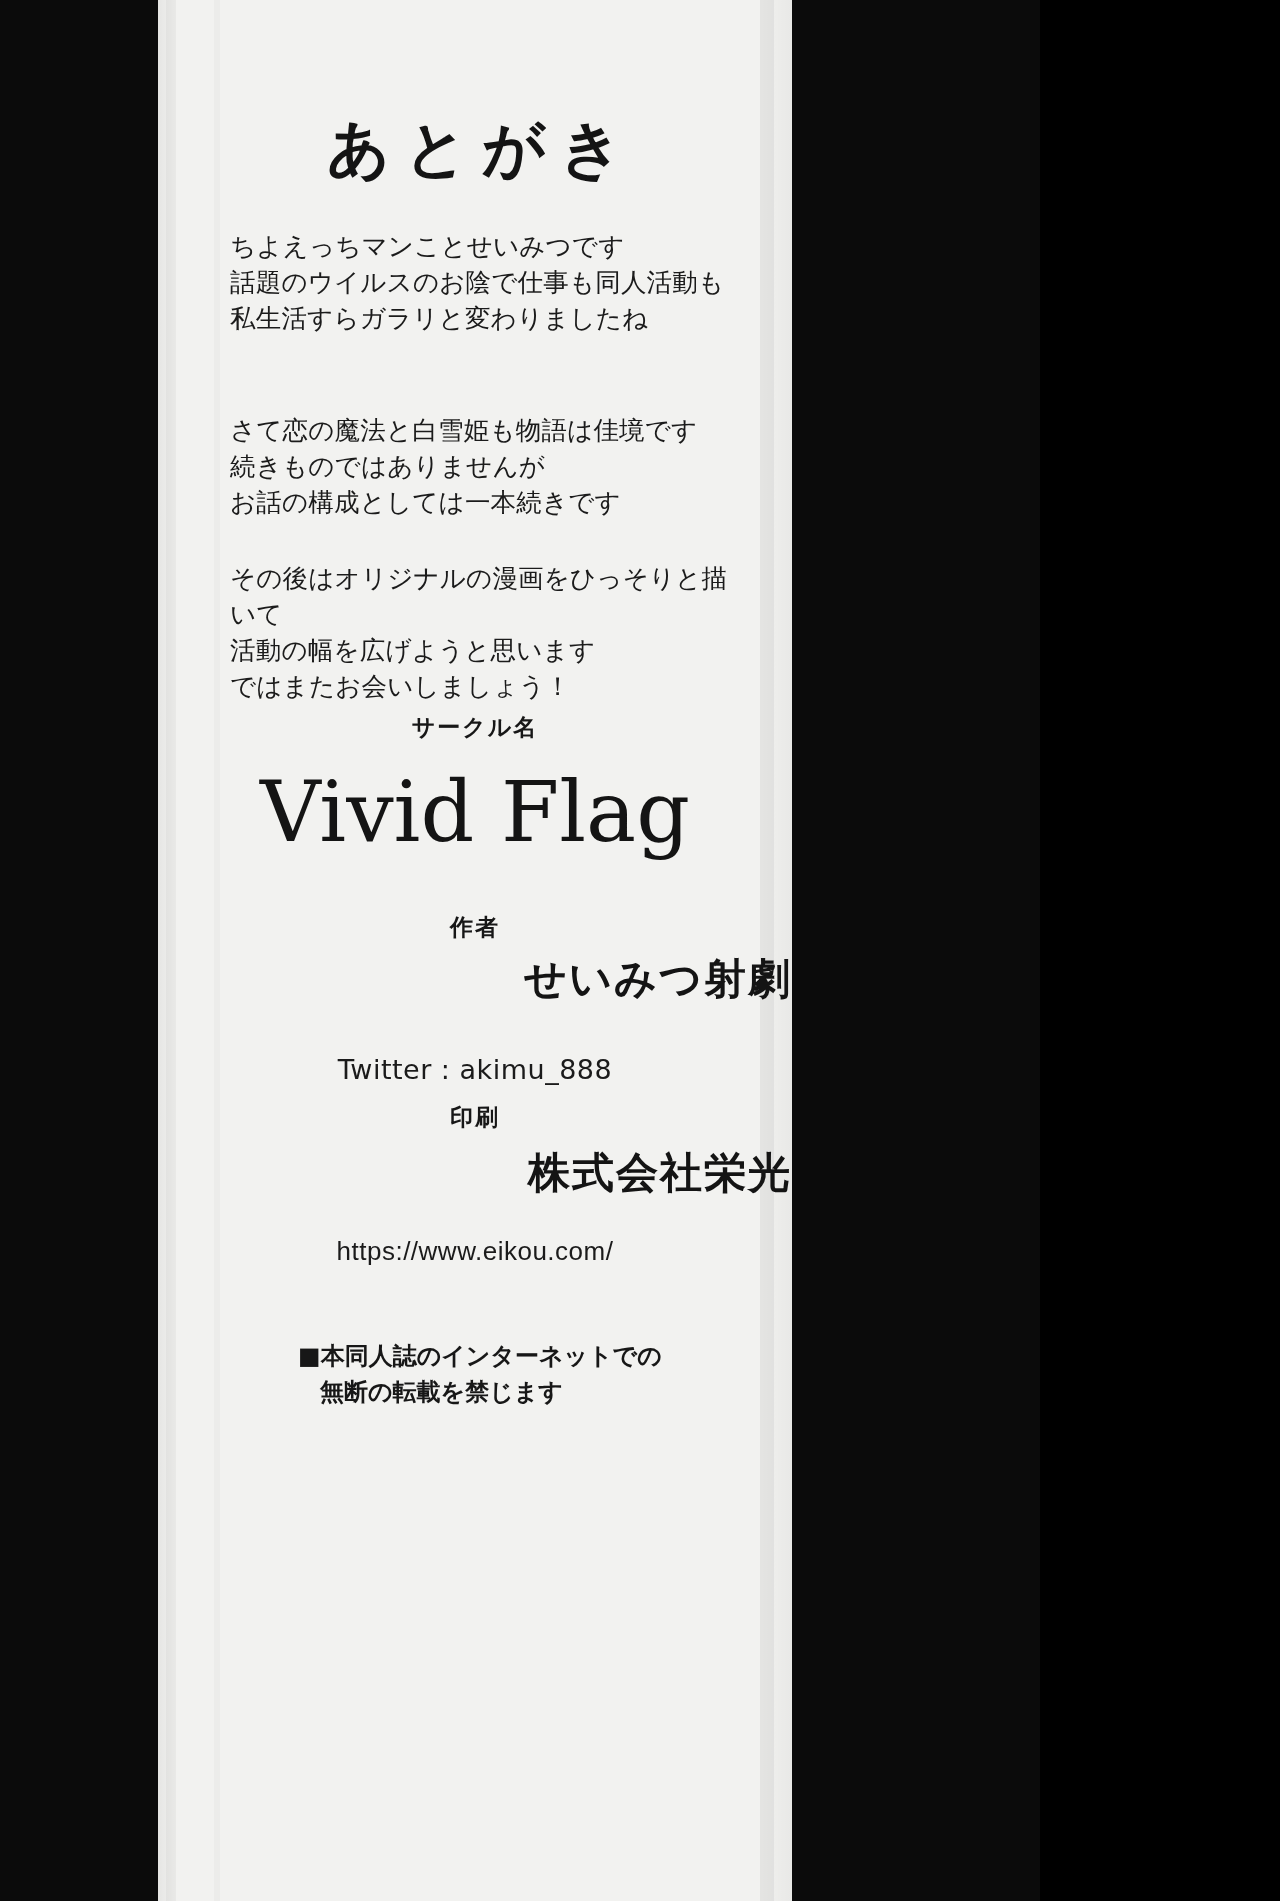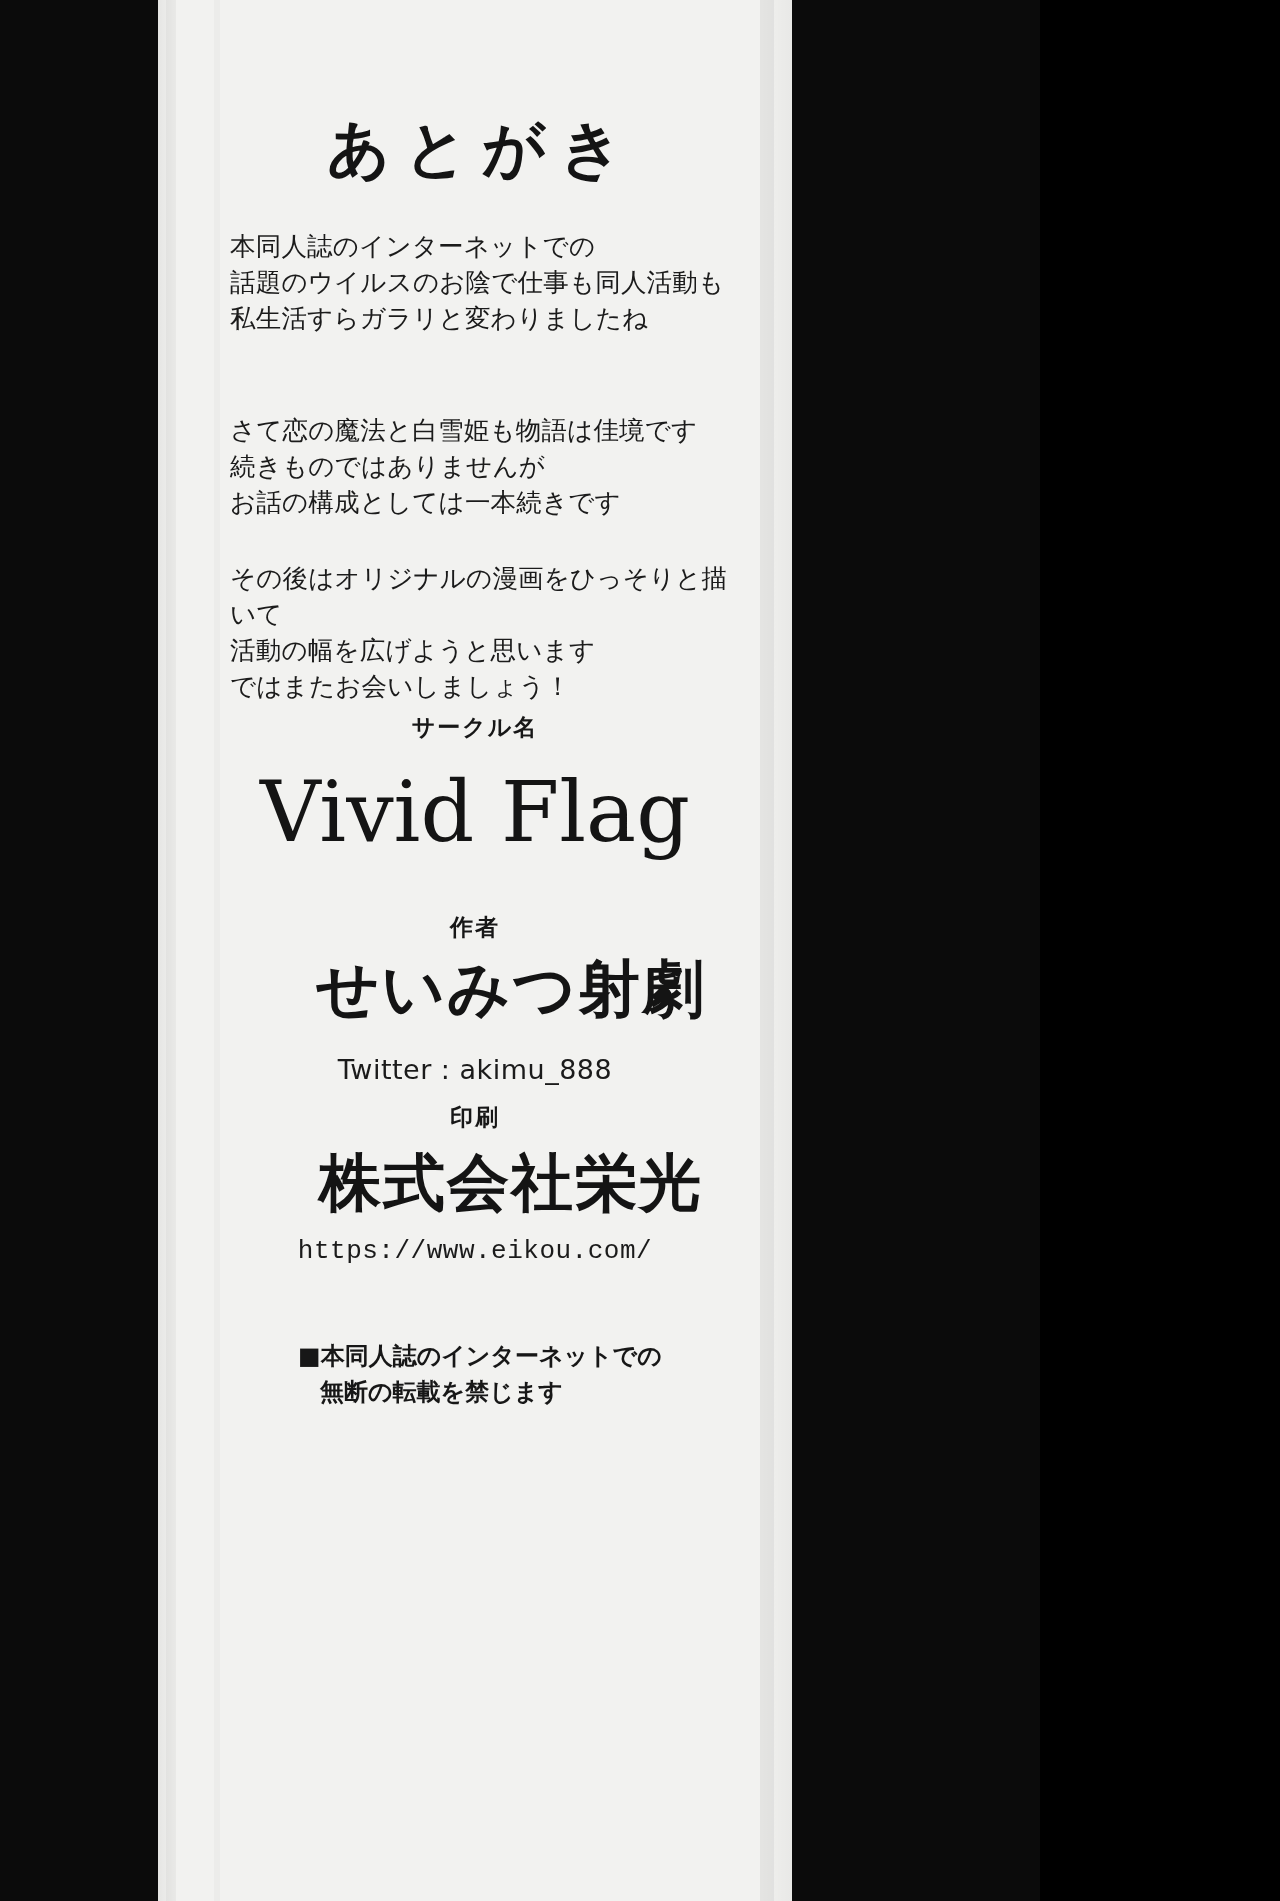--- a/index.html
+++ b/index.html
@@ -108,28 +108,27 @@
     font-family: "DejaVu Serif", serif;
     font-size: 84px;
     line-height: 1;
     color: #141414;
   }
 
   .big-jp {
     position: absolute;
     left: 0;
     width: 634px;
-    text-align: center;
-    font-family: "DejaVu Sans", sans-serif;
-    font-weight: bold;
-    font-size: 62px;
+    text-align: right;
+    font-family: "DejaVu Sans", sans-serif;
+    font-weight: bold;
+    font-size: 42px;
     line-height: 1;
     letter-spacing: 2px;
     color: #141414;
-    margin-left: 36px;
   }
 
   .sub-line {
     position: absolute;
     left: 0;
     width: 634px;
     text-align: center;
     font-family: "DejaVu Sans", sans-serif;
     font-size: 27px;
     line-height: 1;
@@ -137,21 +136,21 @@
     letter-spacing: 0.5px;
   }
 
   .circle-label   { top: 712px; }
   .circle-name    { top: 770px; }
   .author-label   { top: 912px; }
   .author-name    { top: 958px; }
   .twitter-line   { top: 1020px; margin-top: 36px; }
   .print-label    { top: 1102px; }
   .print-name     { top: 1152px; }
-  .print-url      { top: 1238px; font-size: 26px; font-family: Liberation Mono, monospace; }
+  .print-url      { top: 1238px; font-size: 26px; font-family: Liberation Sans, sans-serif; }
 
   .notice {
     position: absolute;
     left: 140px;
     top: 1338px;
     width: 460px;
     font-family: "DejaVu Sans", sans-serif;
     font-weight: bold;
     font-size: 24px;
     line-height: 36px;
@@ -168,21 +167,21 @@
 
   <div class="streak" style="left:166px; width:10px;"></div>
   <div class="streak" style="left:214px; width:6px; background:rgba(0,0,0,0.025);"></div>
   <div class="streak" style="left:760px; width:14px; background:rgba(0,0,0,0.05);"></div>
 
   <div class="content">
 
     <div class="afterword-title">あとがき</div>
 
     <div class="body-block p1">
-      <div>本同人誌のインターネットでの</div>
+      <div>ちよえっちマンことせいみつです</div>
       <div>話題のウイルスのお陰で仕事も同人活動も</div>
       <div>私生活すらガラリと変わりましたね</div>
     </div>
 
     <div class="body-block p2">
       <div>さて恋の魔法と白雪姫も物語は佳境です</div>
       <div>続きものではありませんが</div>
       <div>お話の構成としては一本続きです</div>
     </div>
 

